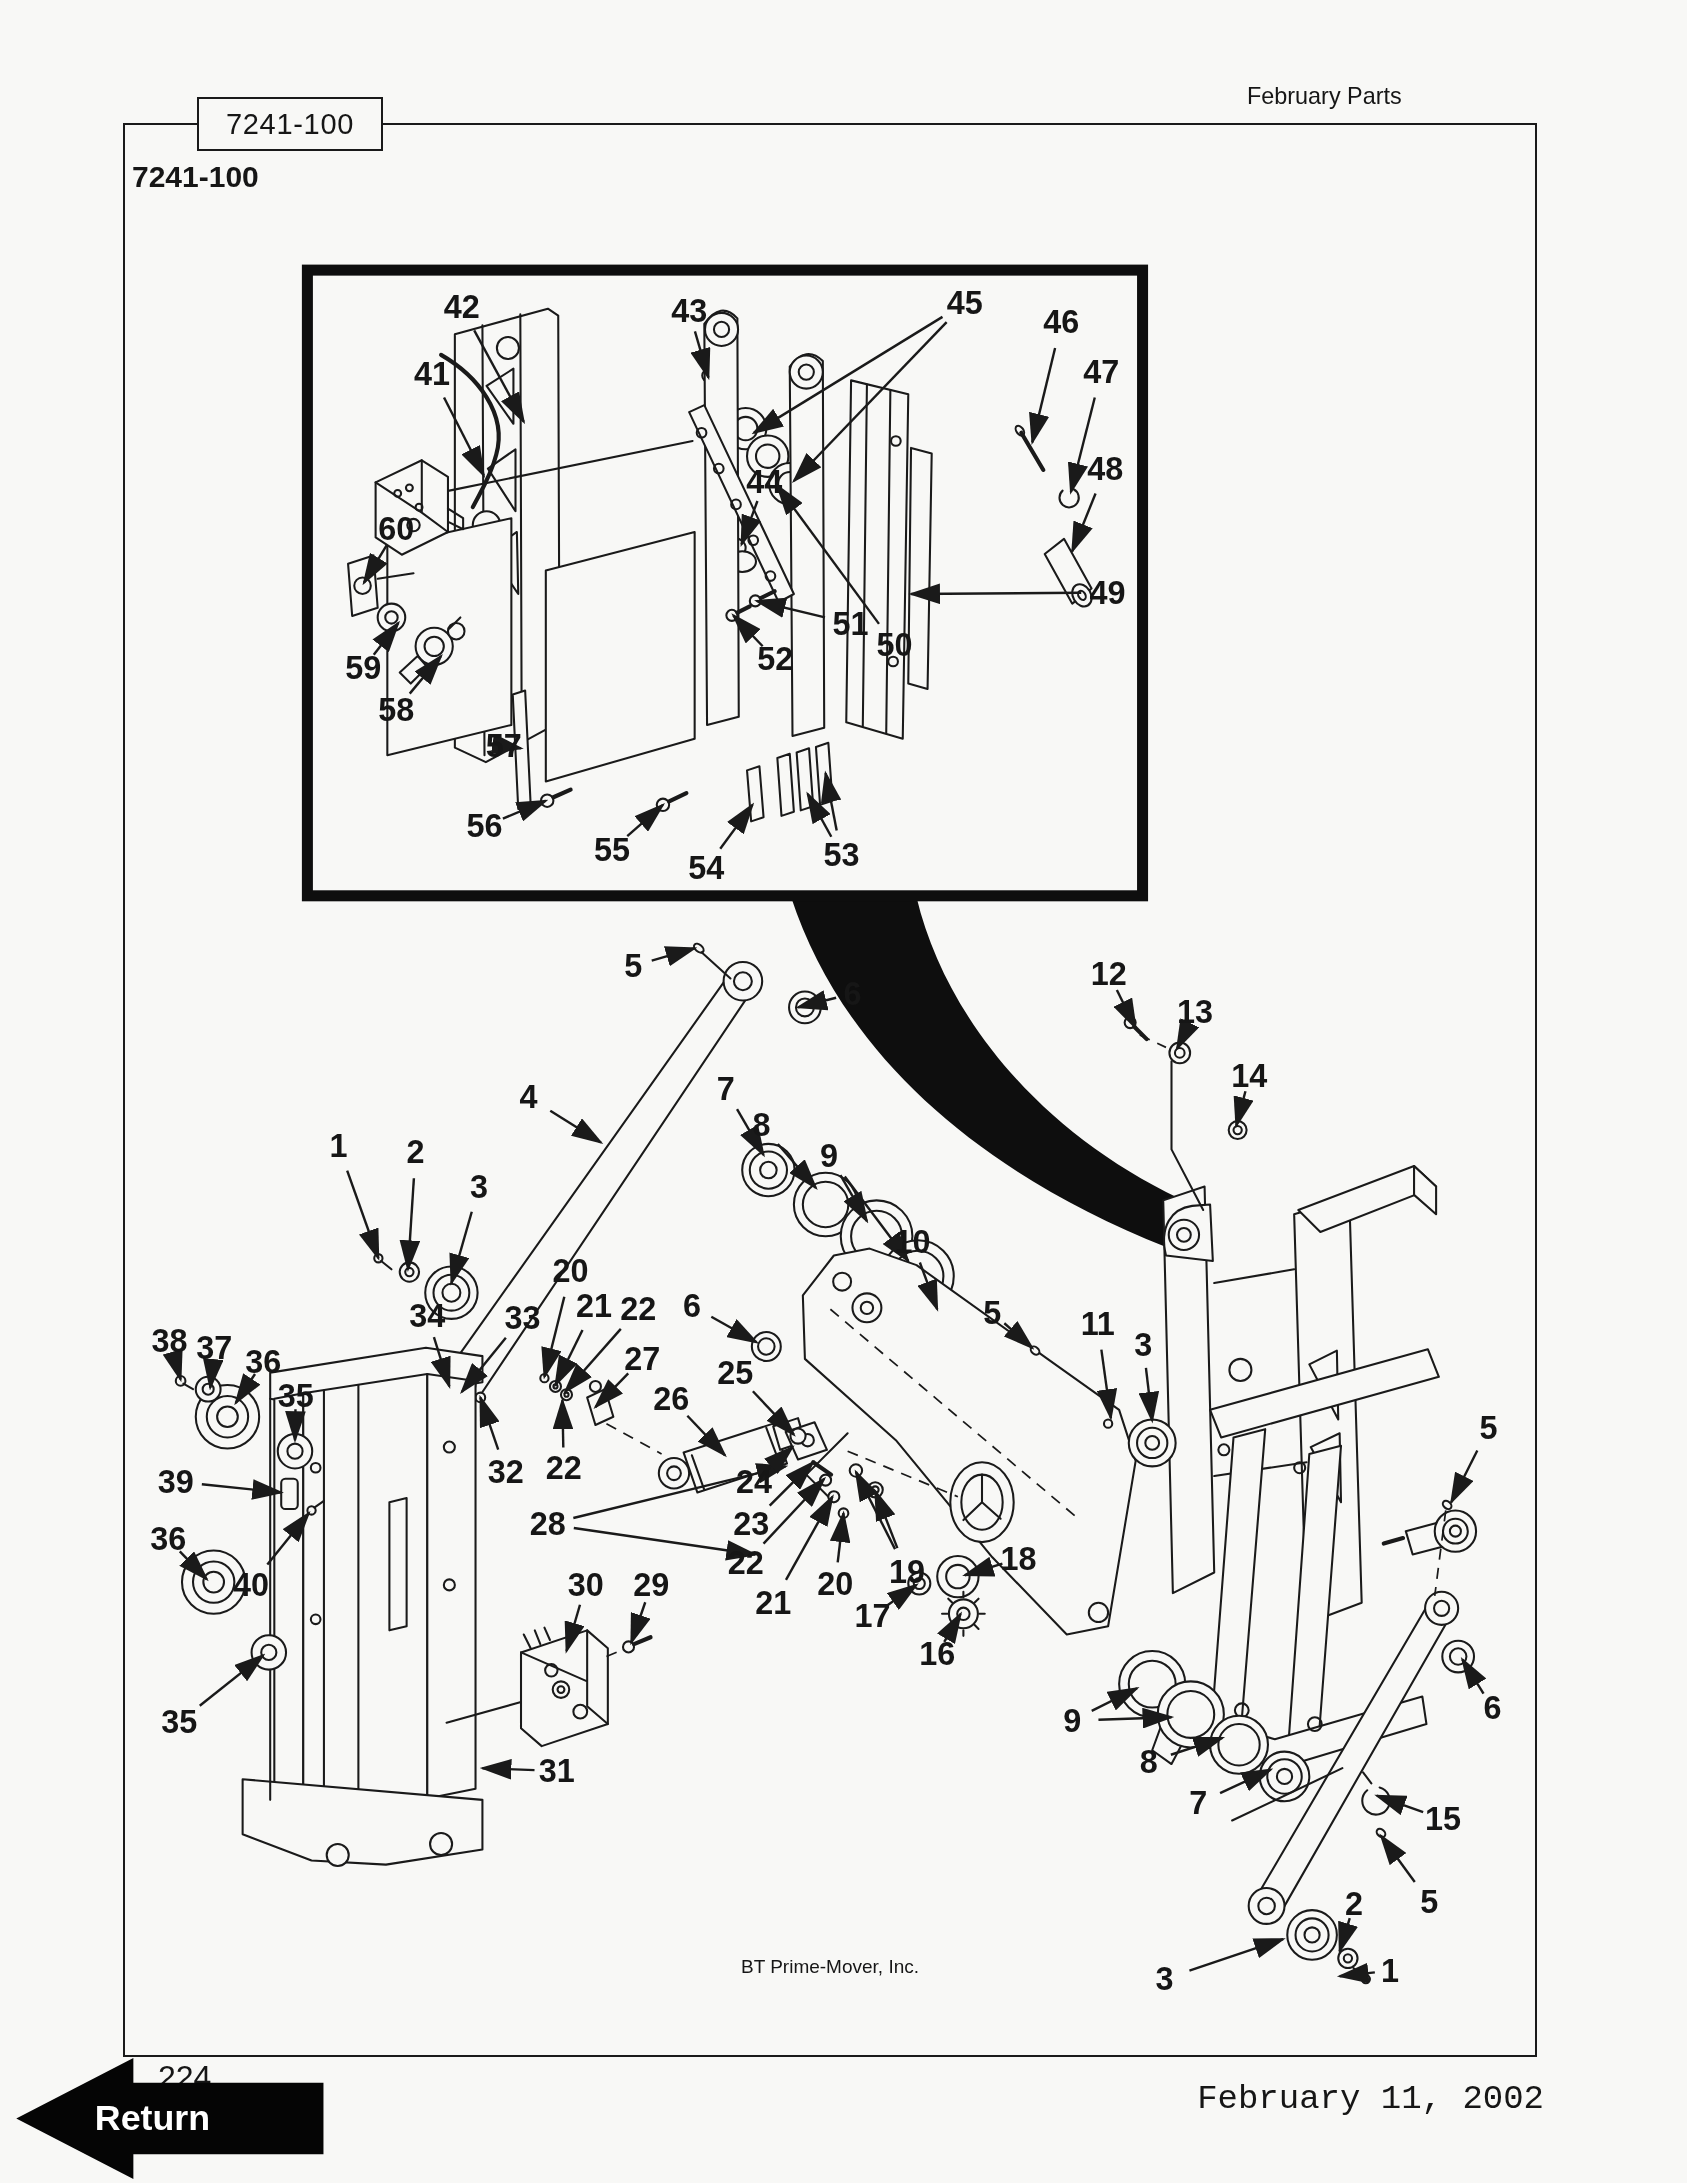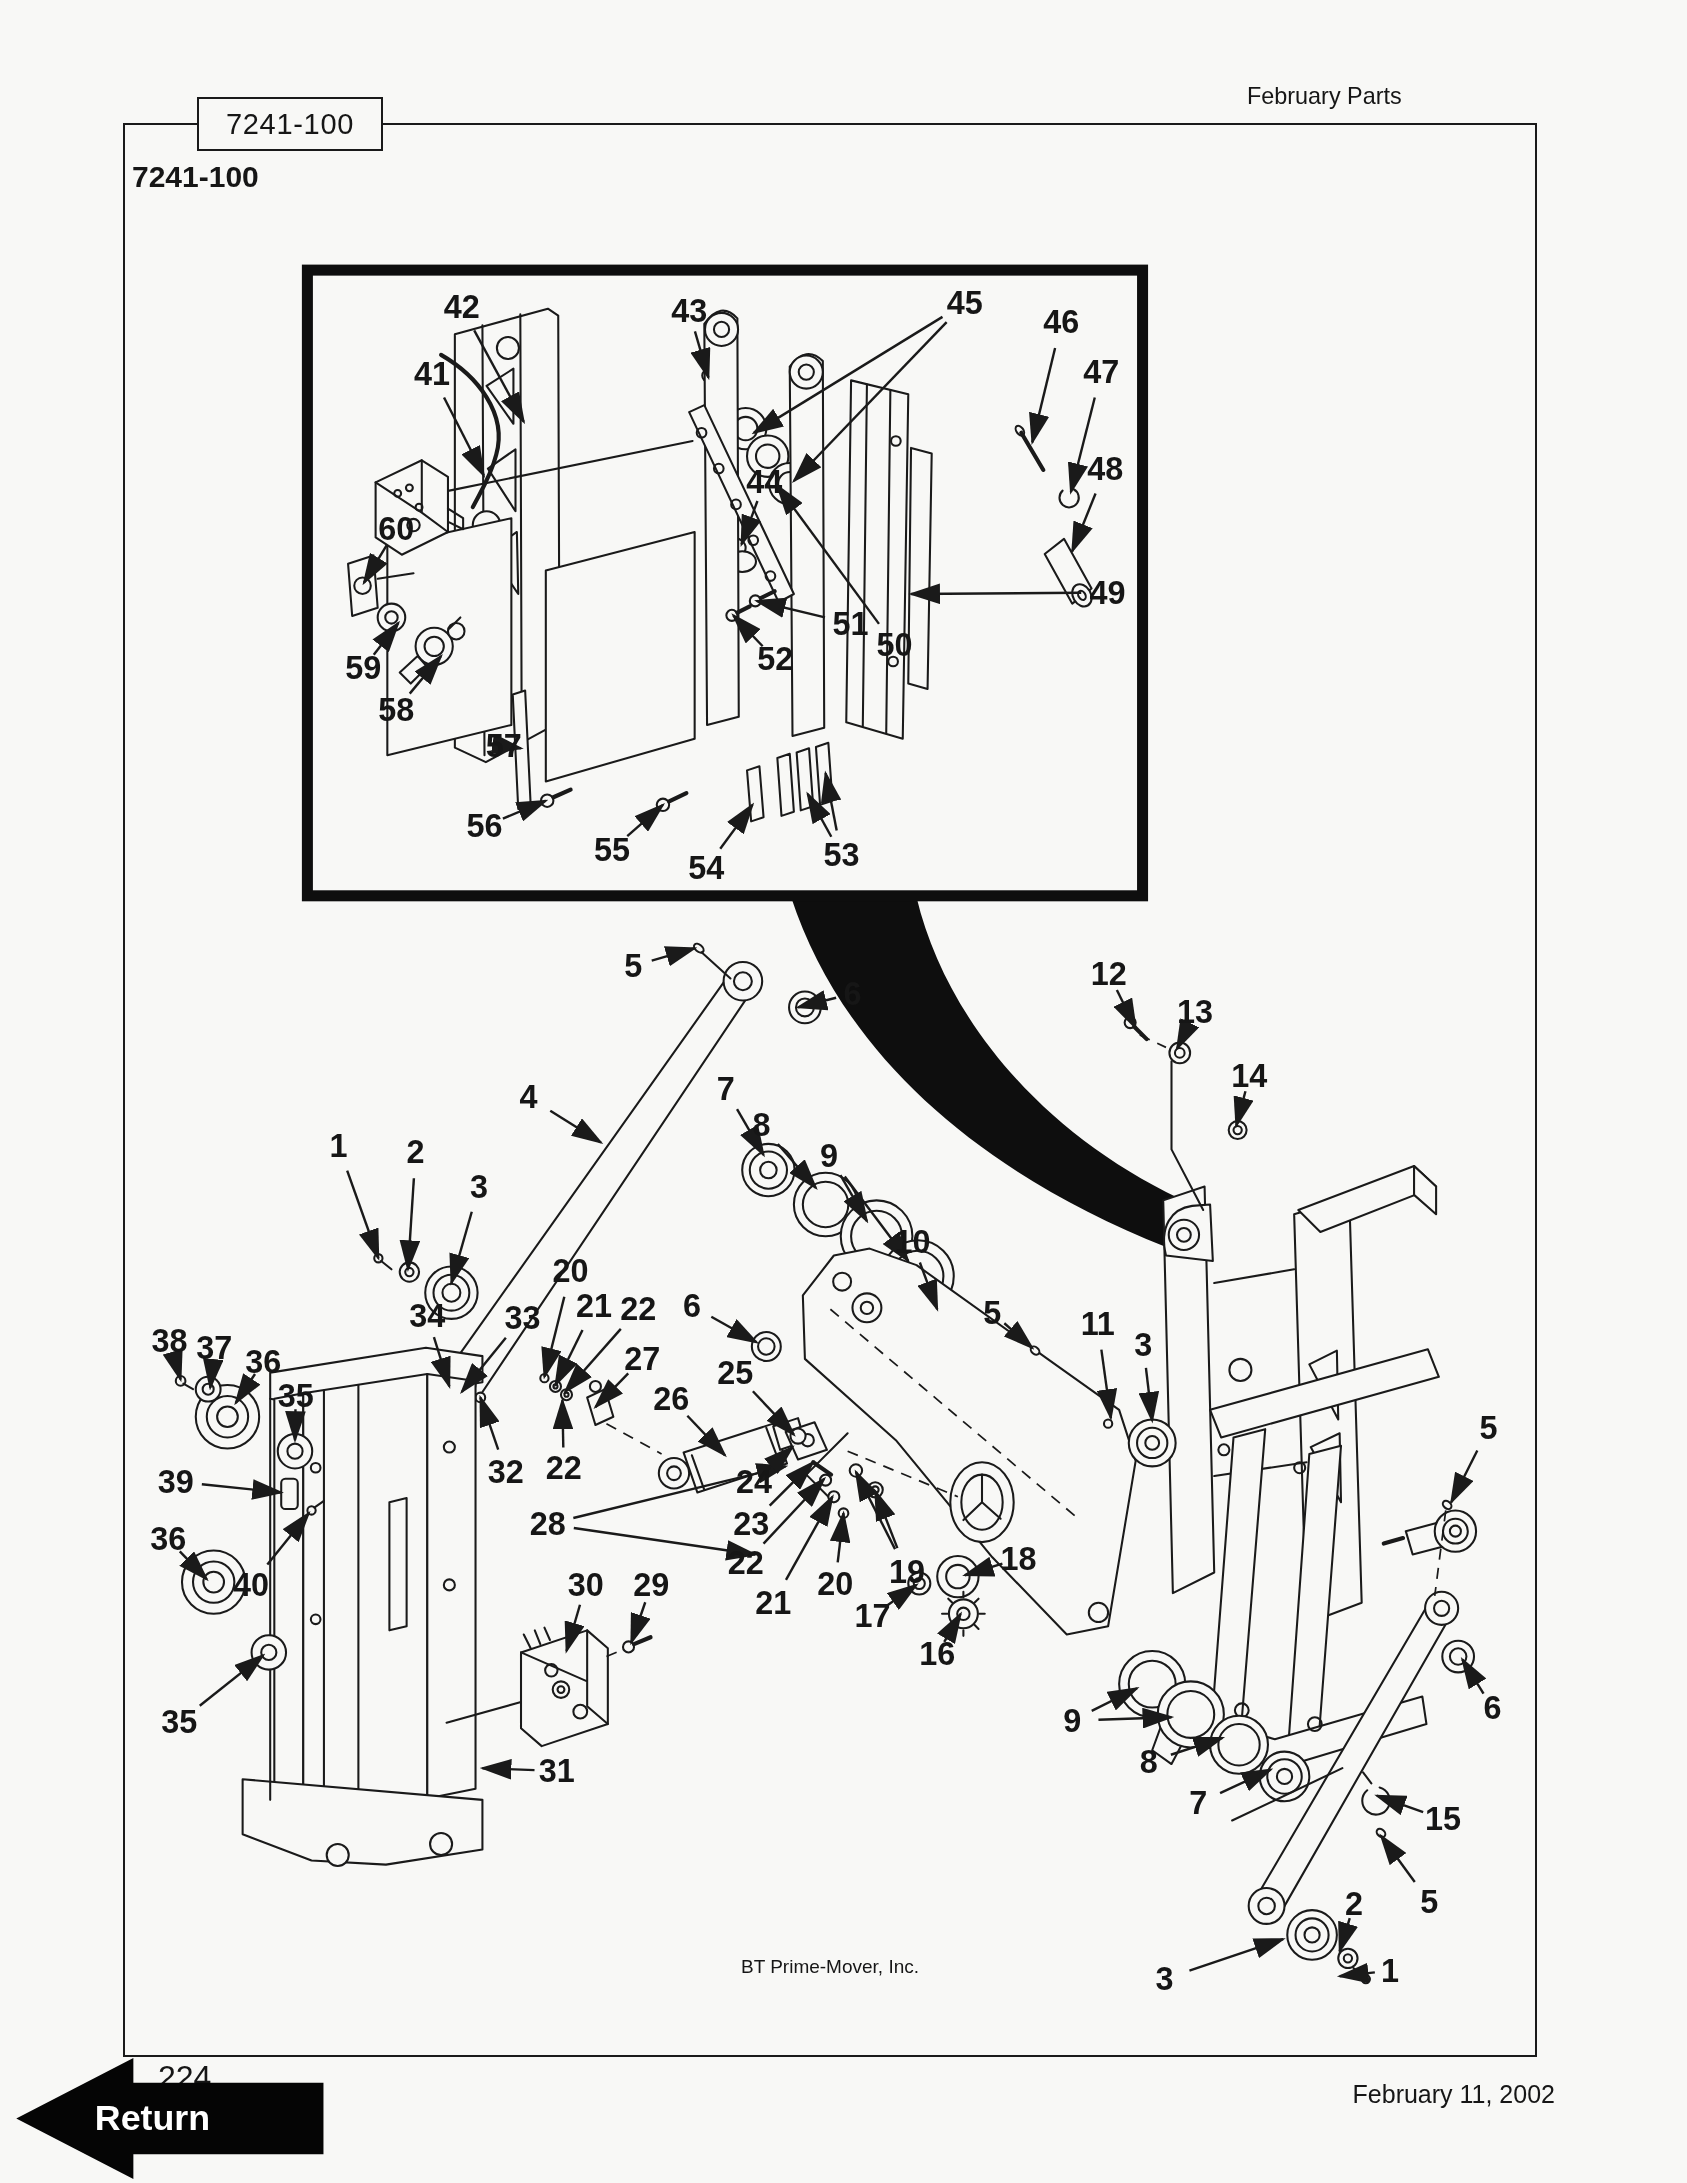--- a/index.html
+++ b/index.html
@@ -7,21 +7,21 @@
         font-family:"Liberation Sans",sans-serif;color:#161616;overflow:hidden;}
   .frame{position:absolute;left:123px;top:123px;width:1414px;height:1934px;
          border:2.8px solid #1a1a1a;box-sizing:border-box;}
   .tab{position:absolute;left:197px;top:97px;width:186px;height:54px;background:#f8f8f6;
        border:2.1px solid #1a1a1a;box-sizing:border-box;display:flex;align-items:center;
        justify-content:center;font-size:29px;letter-spacing:0.7px;}
   .title-bold{position:absolute;left:132px;top:160px;font-size:30px;font-weight:bold;}
   .header-right{position:absolute;top:83px;left:1247px;font-size:23.4px;}
   .page-num{position:absolute;left:149px;top:2059px;font-size:32px;margin-left:9px;}
   .footer-company{position:absolute;left:123px;top:1956px;width:1414px;text-align:center;font-size:19px;}
-  .footer-date{position:absolute;top:2080px;right:132px;font-size:25px;}
+  .footer-date{position:absolute;top:2080px;right:143px;font-size:34px;font-family:Liberation Mono, monospace;}
   .return-btn{position:absolute;left:12.4px;top:2051px;width:324px;height:135px;border:0;
               background:transparent;padding:0;cursor:pointer;}
   svg text.co{font-family:"Liberation Sans",sans-serif;font-weight:bold;font-size:47px;fill:#161616;}
   .diagram-svg{position:absolute;left:0;top:0;}
   .ln{fill:none;stroke:#1a1a1a;stroke-width:3;stroke-linejoin:round;stroke-linecap:round;}
   .lnp{fill:#f8f8f6;stroke:#1a1a1a;stroke-width:3;stroke-linejoin:round;stroke-linecap:round;}
   .thk{fill:none;stroke:#1a1a1a;stroke-width:6;stroke-linecap:round;}
   .dash{fill:none;stroke:#1a1a1a;stroke-width:2.5;stroke-dasharray:16 12;}
 </style>
 </head>

